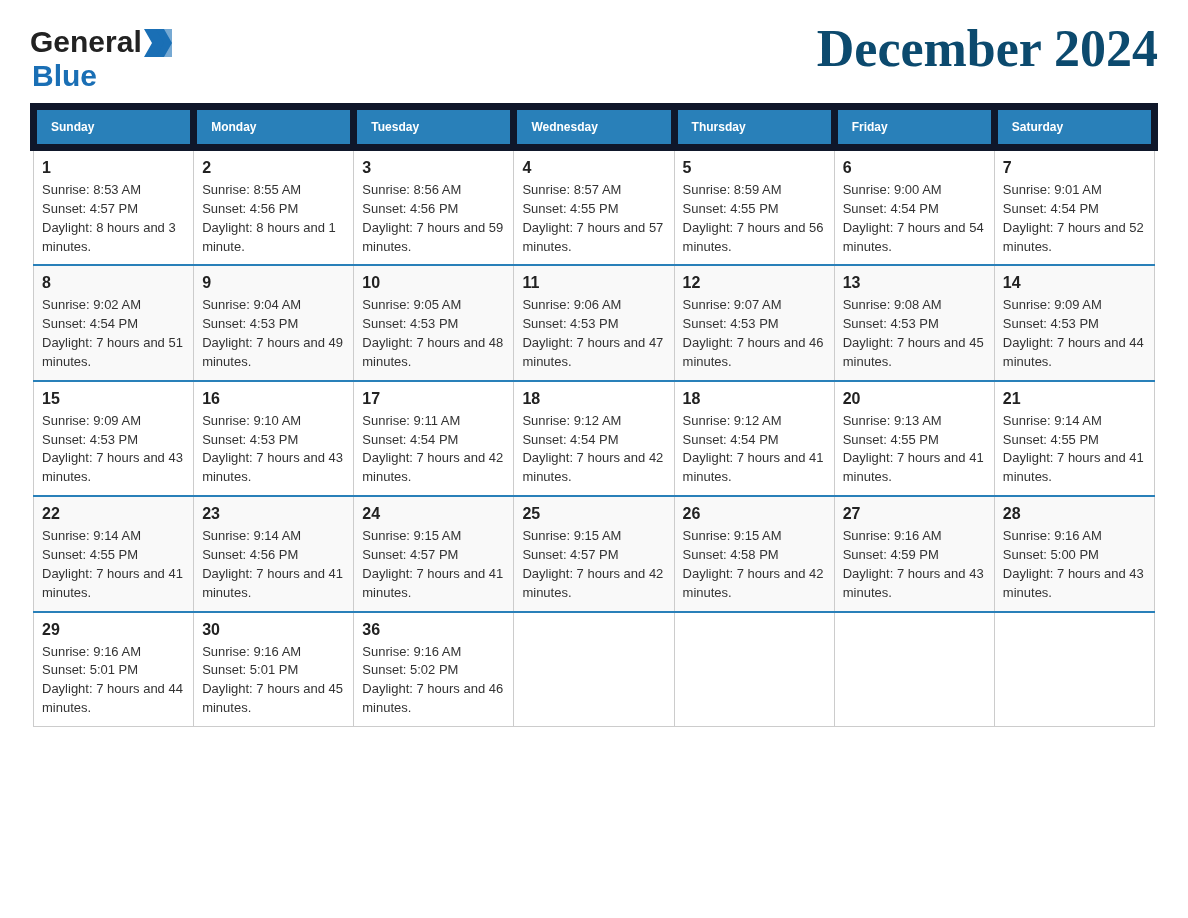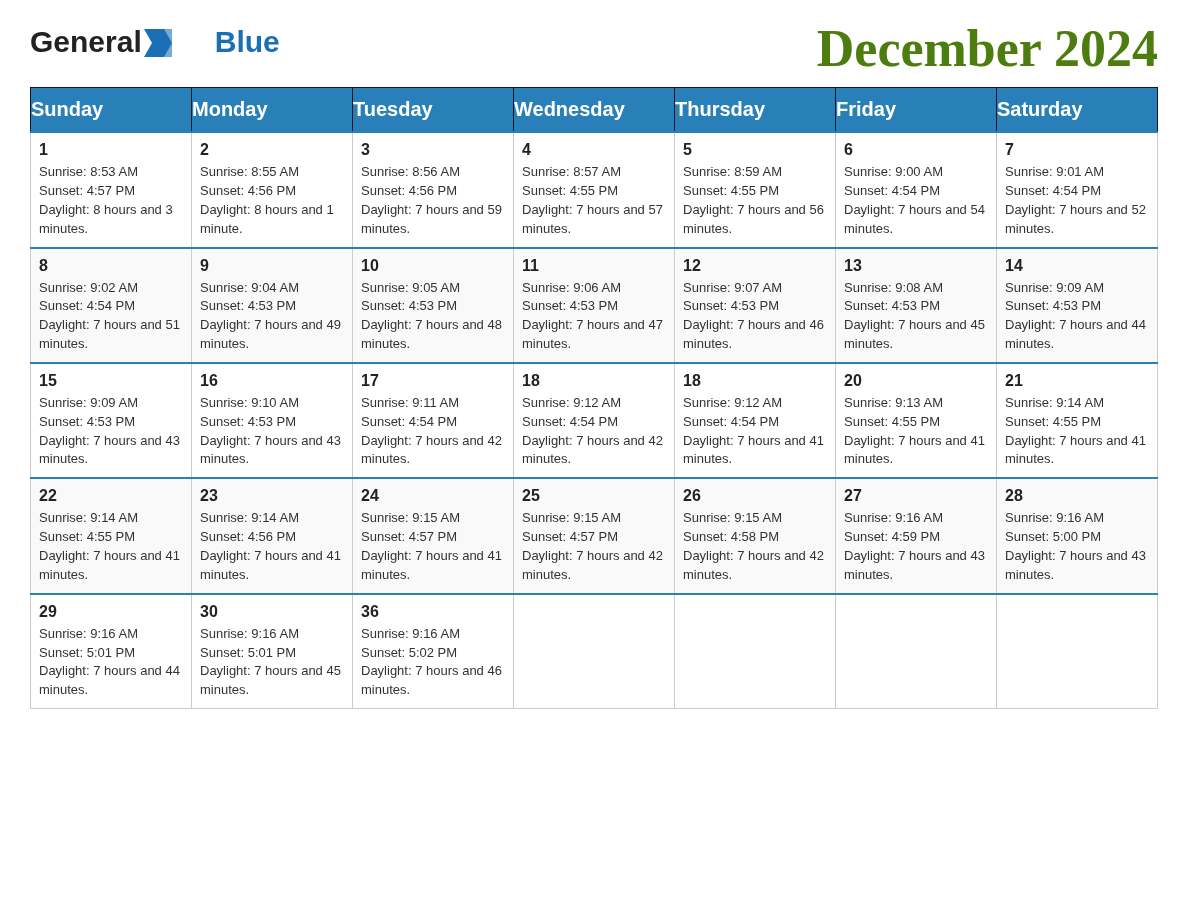--- a/index.html
+++ b/index.html
@@ -15,43 +15,43 @@
       justify-content: space-between;
       align-items: flex-start;
       margin-bottom: 10px;
     }
     .title-section {
       text-align: right;
     }
     .month-title {
       font-size: 52px;
       font-weight: bold;
-      color: #4d7c0f;
+      color: #0c4a6e;
       font-family: Georgia, serif;
       line-height: 1.1;
     }
     .location-title {
       font-size: 22px;
       color: #444;
       font-family: Georgia, serif;
       margin-top: 4px;
     }
     .calendar {
       width: 100%;
       border-collapse: collapse;
       margin-top: 10px;
     }
     .calendar th {
       background-color: #2980b9;
       color: #fff;
-      font-size: 20px;
+      font-size: 12px;
       font-weight: bold;
-      padding: 10px 0;
+      padding: 10px 14px;
       text-align: left;
-      border: 1px solid #0f172a;
+      border: 7px solid #0f172a;
     }
     .calendar td {
       vertical-align: top;
       padding: 8px;
       border: 1px solid #ccc;
       width: calc(100% / 7);
       height: 110px;
     }
     .day-number {
       font-size: 16px;
@@ -72,24 +72,23 @@
     }
     .empty-cell {
       background-color: #fff;
     }
     
     .week-row td {
       border-top: 2px solid #2980b9;
     }
     .logo-container {
       display: flex;
-      flex-direction: row;
+      flex-direction: column;
       align-items: flex-start;
       padding-top: 5px;
-      gap: 41px;
     }
     .logo-line1 {
       display: flex;
       align-items: center;
     }
     .logo-line2 {
       display: flex;
       align-items: center;
       margin-left: 0;
     }

